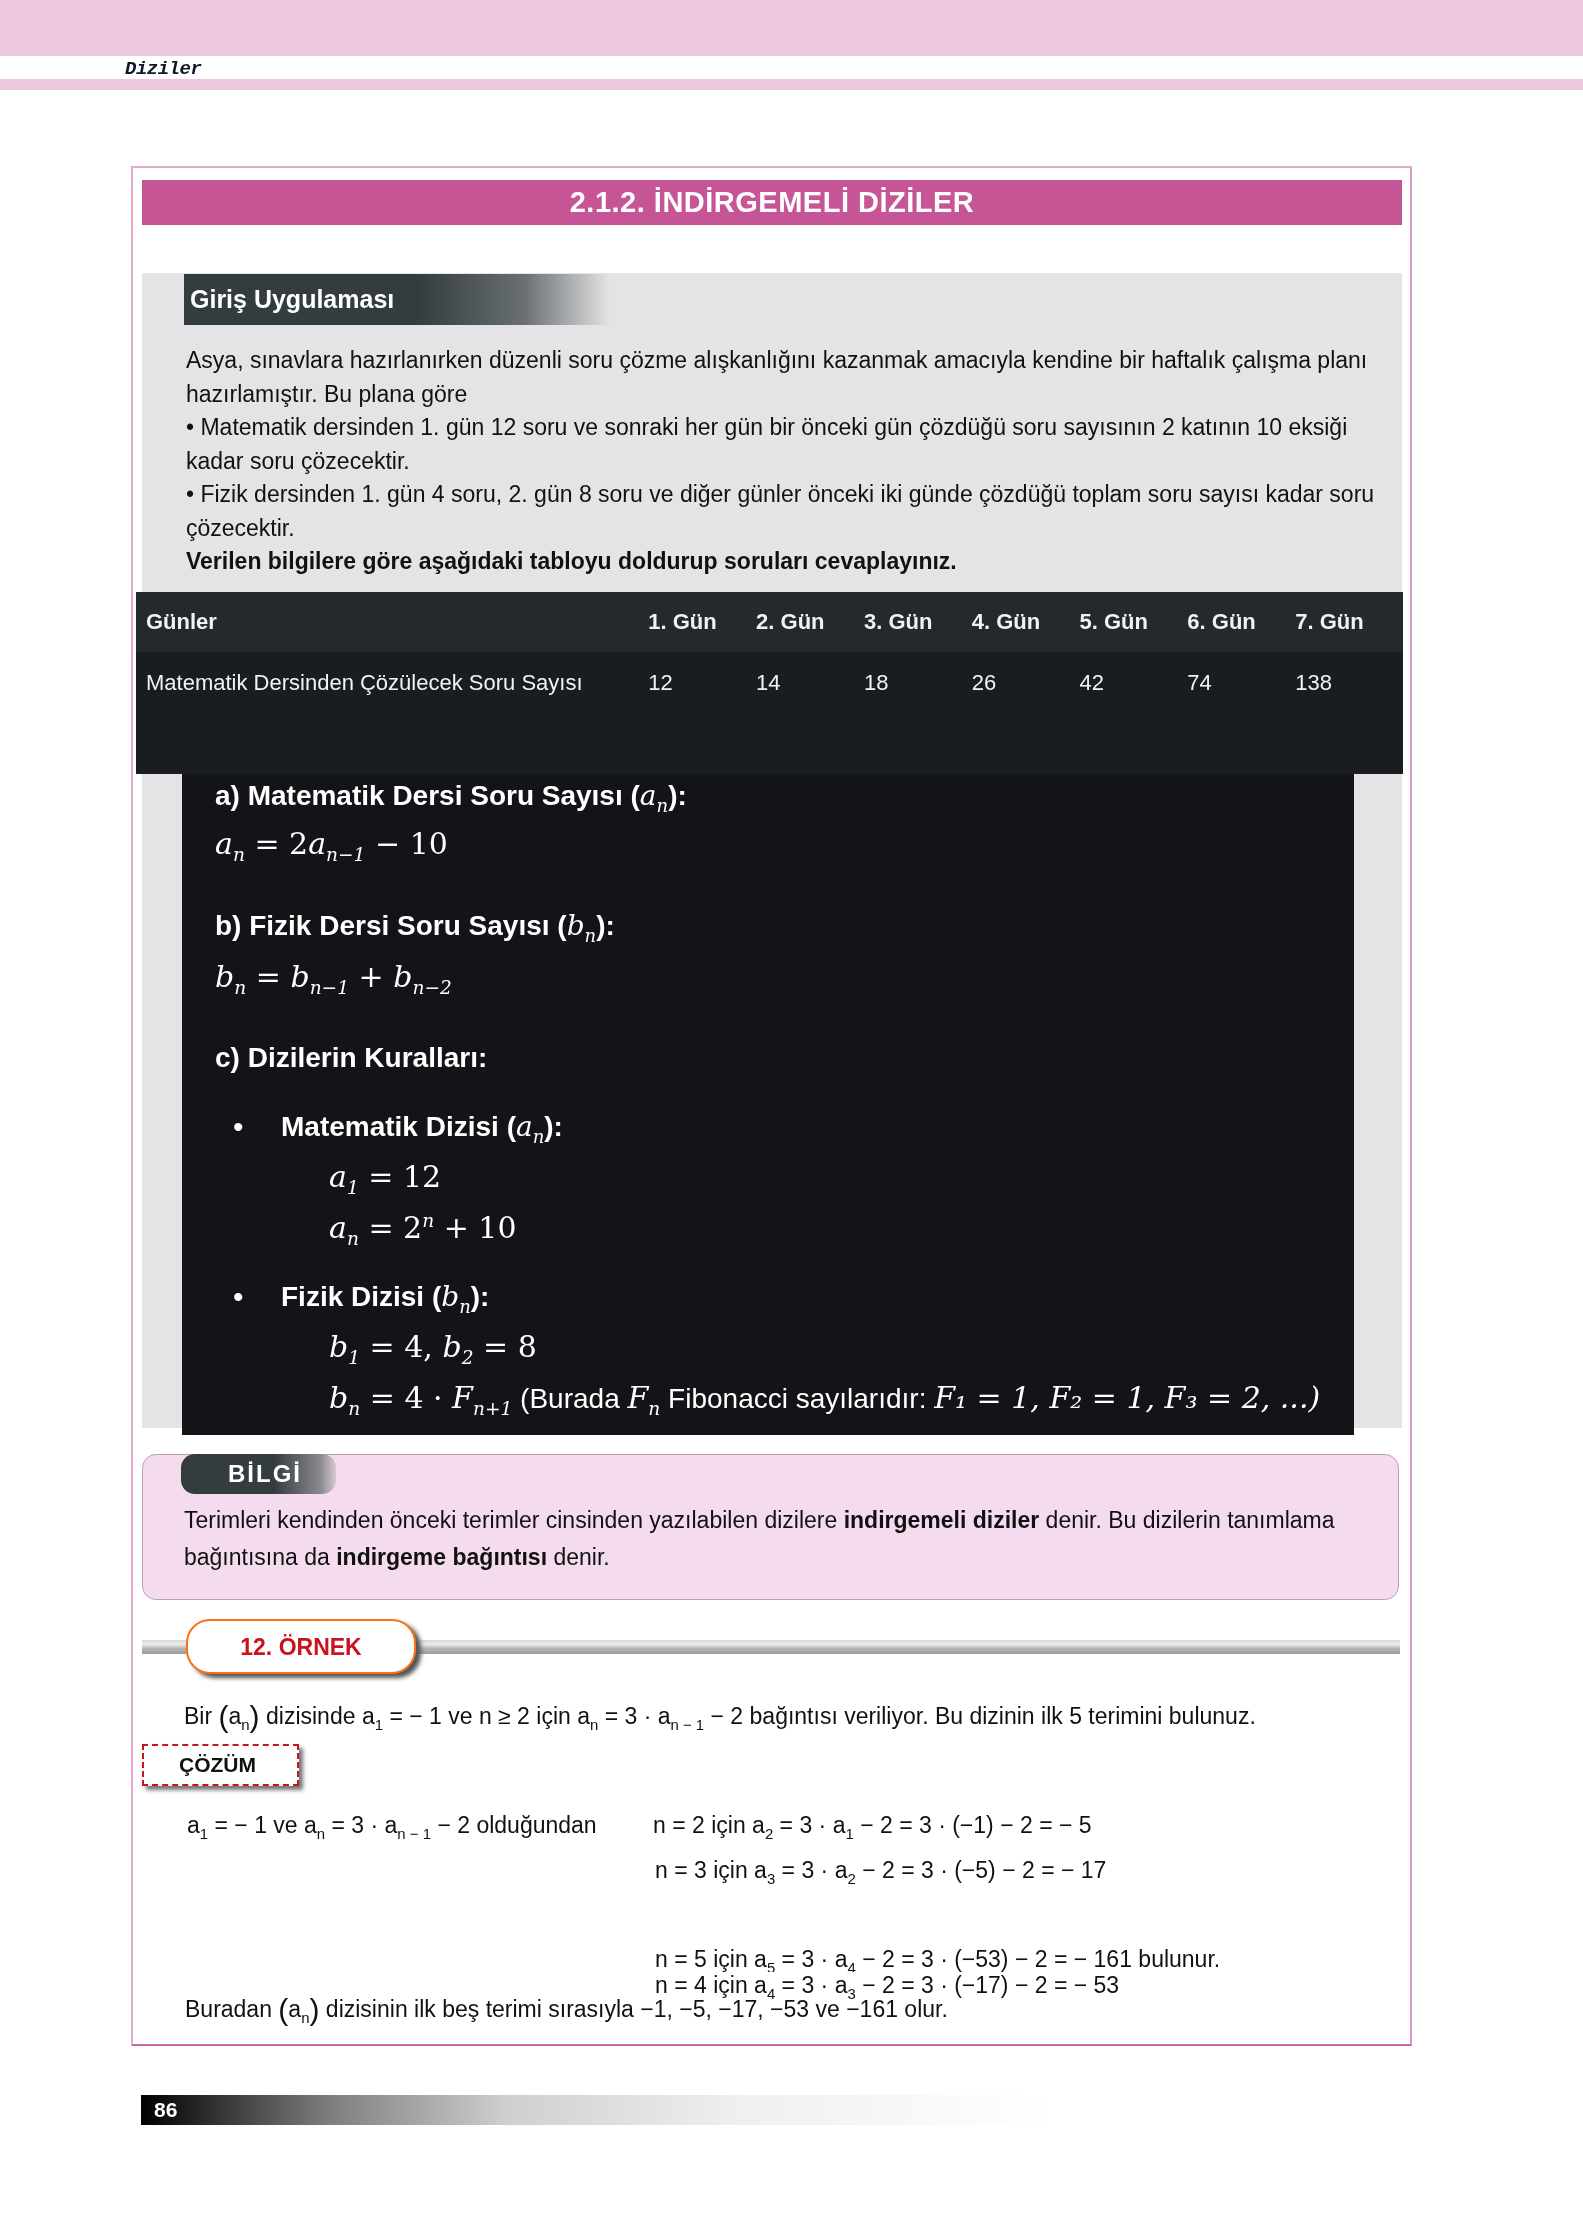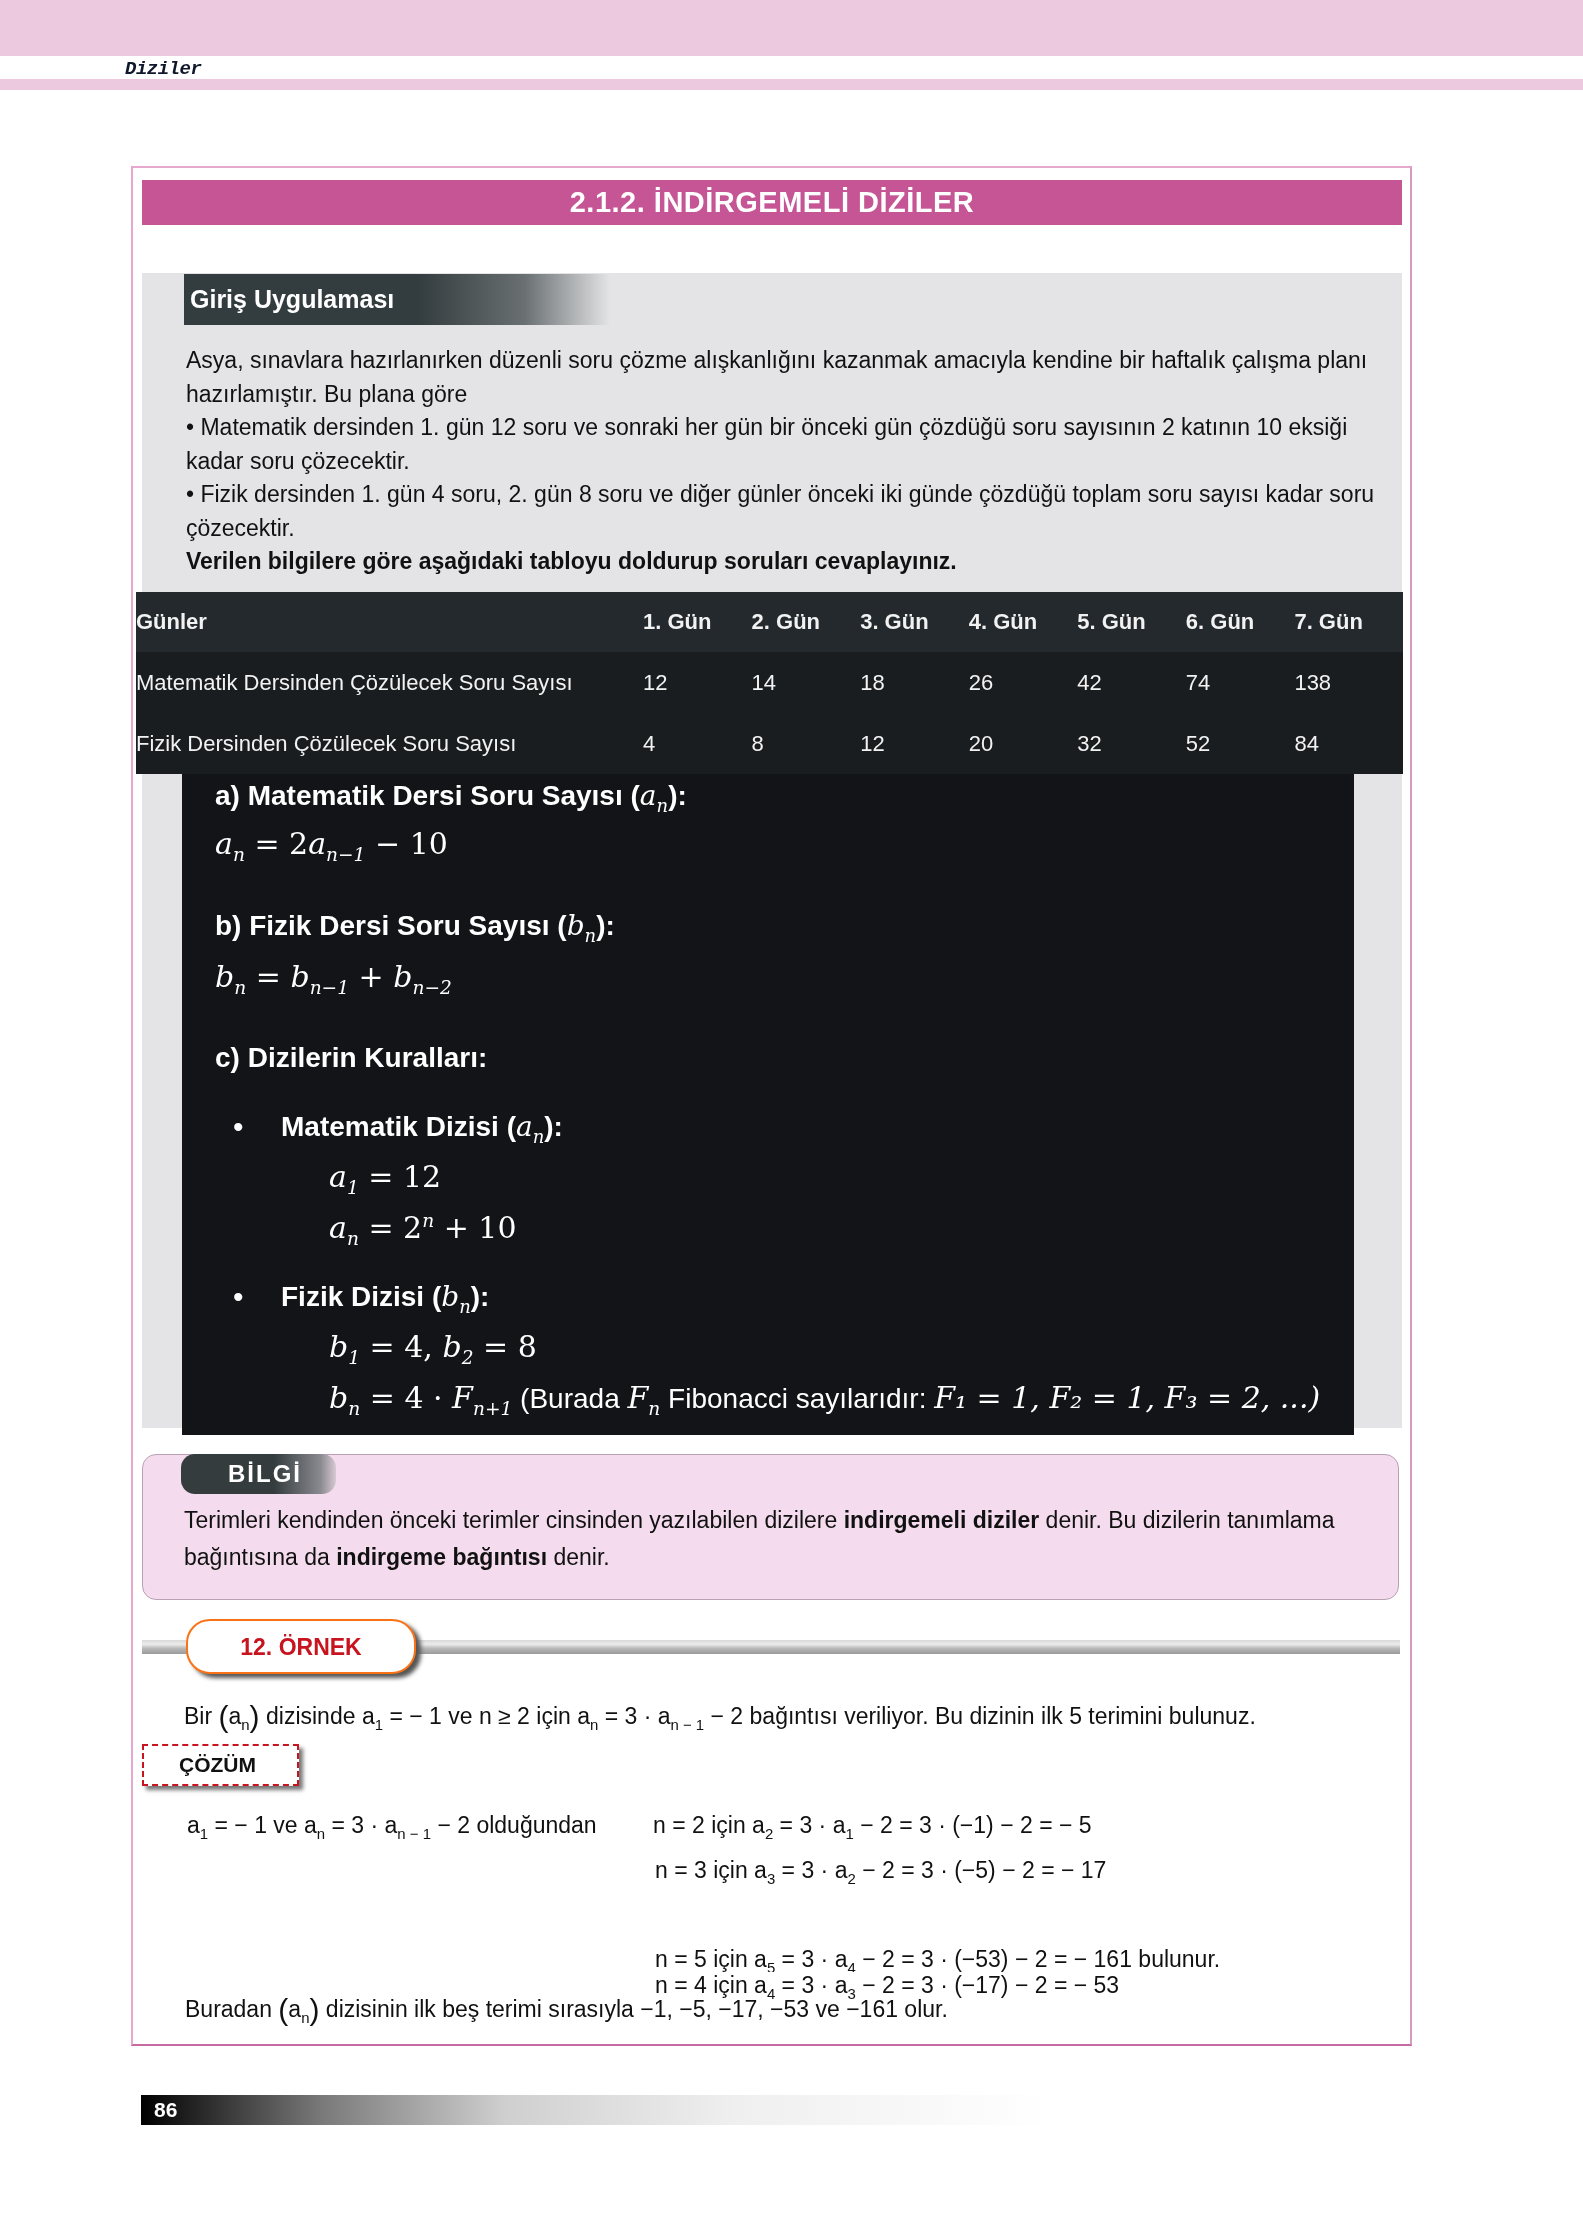--- a/index.html
+++ b/index.html
@@ -12,21 +12,21 @@
   .title-bar { position:absolute; left:142px; top:180px; width:1260px; height:45px; background:#c55594; color:#fff; font-size:29px; font-weight:bold; text-align:center; line-height:45px; letter-spacing:0.5px; }
   .intro-box { position:absolute; left:142px; top:273px; width:1260px; height:1155px; background:#e4e4e6; }
   .intro-label { position:absolute; left:184px; top:274px; width:426px; height:51px; background:linear-gradient(90deg,#333c3e 0%,#333c3e 55%,#6a7072 80%,#e4e4e6 100%); color:#fff; font-size:25px; font-weight:bold; line-height:51px; padding-left:6px; box-sizing:border-box; }
   .intro-text { position:absolute; left:186px; top:344px; width:1210px; font-size:23px; line-height:33.5px; color:#111; }
   .intro-text p { margin:0; }
   .intro-text .bold { font-weight:bold; }
   .table-wrap { position:absolute; left:136px; top:592px; width:1267px; height:182px; background:#1a1d20; }
   table.days { border-collapse:collapse; width:1267px; color:#f2f2f2; font-size:22px; }
   table.days th { background:#23292d; height:60px; text-align:left; font-weight:bold; padding:0; }
   table.days td { height:61px; padding:0; }
-  table.days .c0 { width:516px; }
+  table.days .c0 { padding-left:10px; width:516px; }
   table.days .cn { width:110px; }
   .sol-box { position:absolute; left:182px; top:774px; width:1172px; height:661px; background:#121417; color:#fff; }
   .sol-box .h { position:absolute; left:33px; font-size:28px; font-weight:bold; }
   .sol-box .m { position:absolute; left:33px; font-family:"DejaVu Serif", serif; font-size:30px; font-style:italic; }
   .sol-box .m .up { font-style:normal; }
   .sol-box sub { font-size:0.62em; }
   .sol-box sup { font-size:0.62em; }
   .sol-box .bul { position:absolute; left:51px; font-size:30px; }
   .sol-box .ih { position:absolute; left:99px; font-size:28px; font-weight:bold; }
   .sol-box .im { position:absolute; left:99px; font-family:"DejaVu Serif", serif; font-size:30px; font-style:italic; white-space:nowrap;margin-left:48px; }
@@ -83,30 +83,20 @@
       <tr>
         <td class="c0">Matematik Dersinden Çözülecek Soru Sayısı</td>
         <td>12</td>
         <td>14</td>
         <td>18</td>
         <td>26</td>
         <td>42</td>
         <td>74</td>
         <td>138</td>
       </tr>
-      <tr>
-        <td class="c0">Fizik Dersinden Çözülecek Soru Sayısı</td>
-        <td>4</td>
-        <td>8</td>
-        <td>12</td>
-        <td>20</td>
-        <td>32</td>
-        <td>52</td>
-        <td>84</td>
-      </tr>
     </tbody>
   </table>
 </div>
 
 <div class="sol-box">
   <div class="h" style="top:5px;"><span>a) Matematik Dersi Soru Sayısı (</span><i style="font-family:'DejaVu Serif',serif;font-weight:normal;">a</i><sub style="font-family:'DejaVu Serif',serif;font-style:italic;font-weight:normal;font-size:18px;">n</sub><span>):</span></div>
   <div class="m" style="top:52px;"><span>a</span><sub>n</sub><span class="up"> = 2</span><span>a</span><sub>n−1</sub><span class="up"> − 10</span></div>
 
   <div class="h" style="top:135px;"><span>b) Fizik Dersi Soru Sayısı (</span><i style="font-family:'DejaVu Serif',serif;font-weight:normal;">b</i><sub style="font-family:'DejaVu Serif',serif;font-style:italic;font-weight:normal;font-size:18px;">n</sub><span>):</span></div>
   <div class="m" style="top:185px;"><span>b</span><sub>n</sub><span class="up"> = </span><span>b</span><sub>n−1</sub><span class="up"> + </span><span>b</span><sub>n−2</sub></div>

